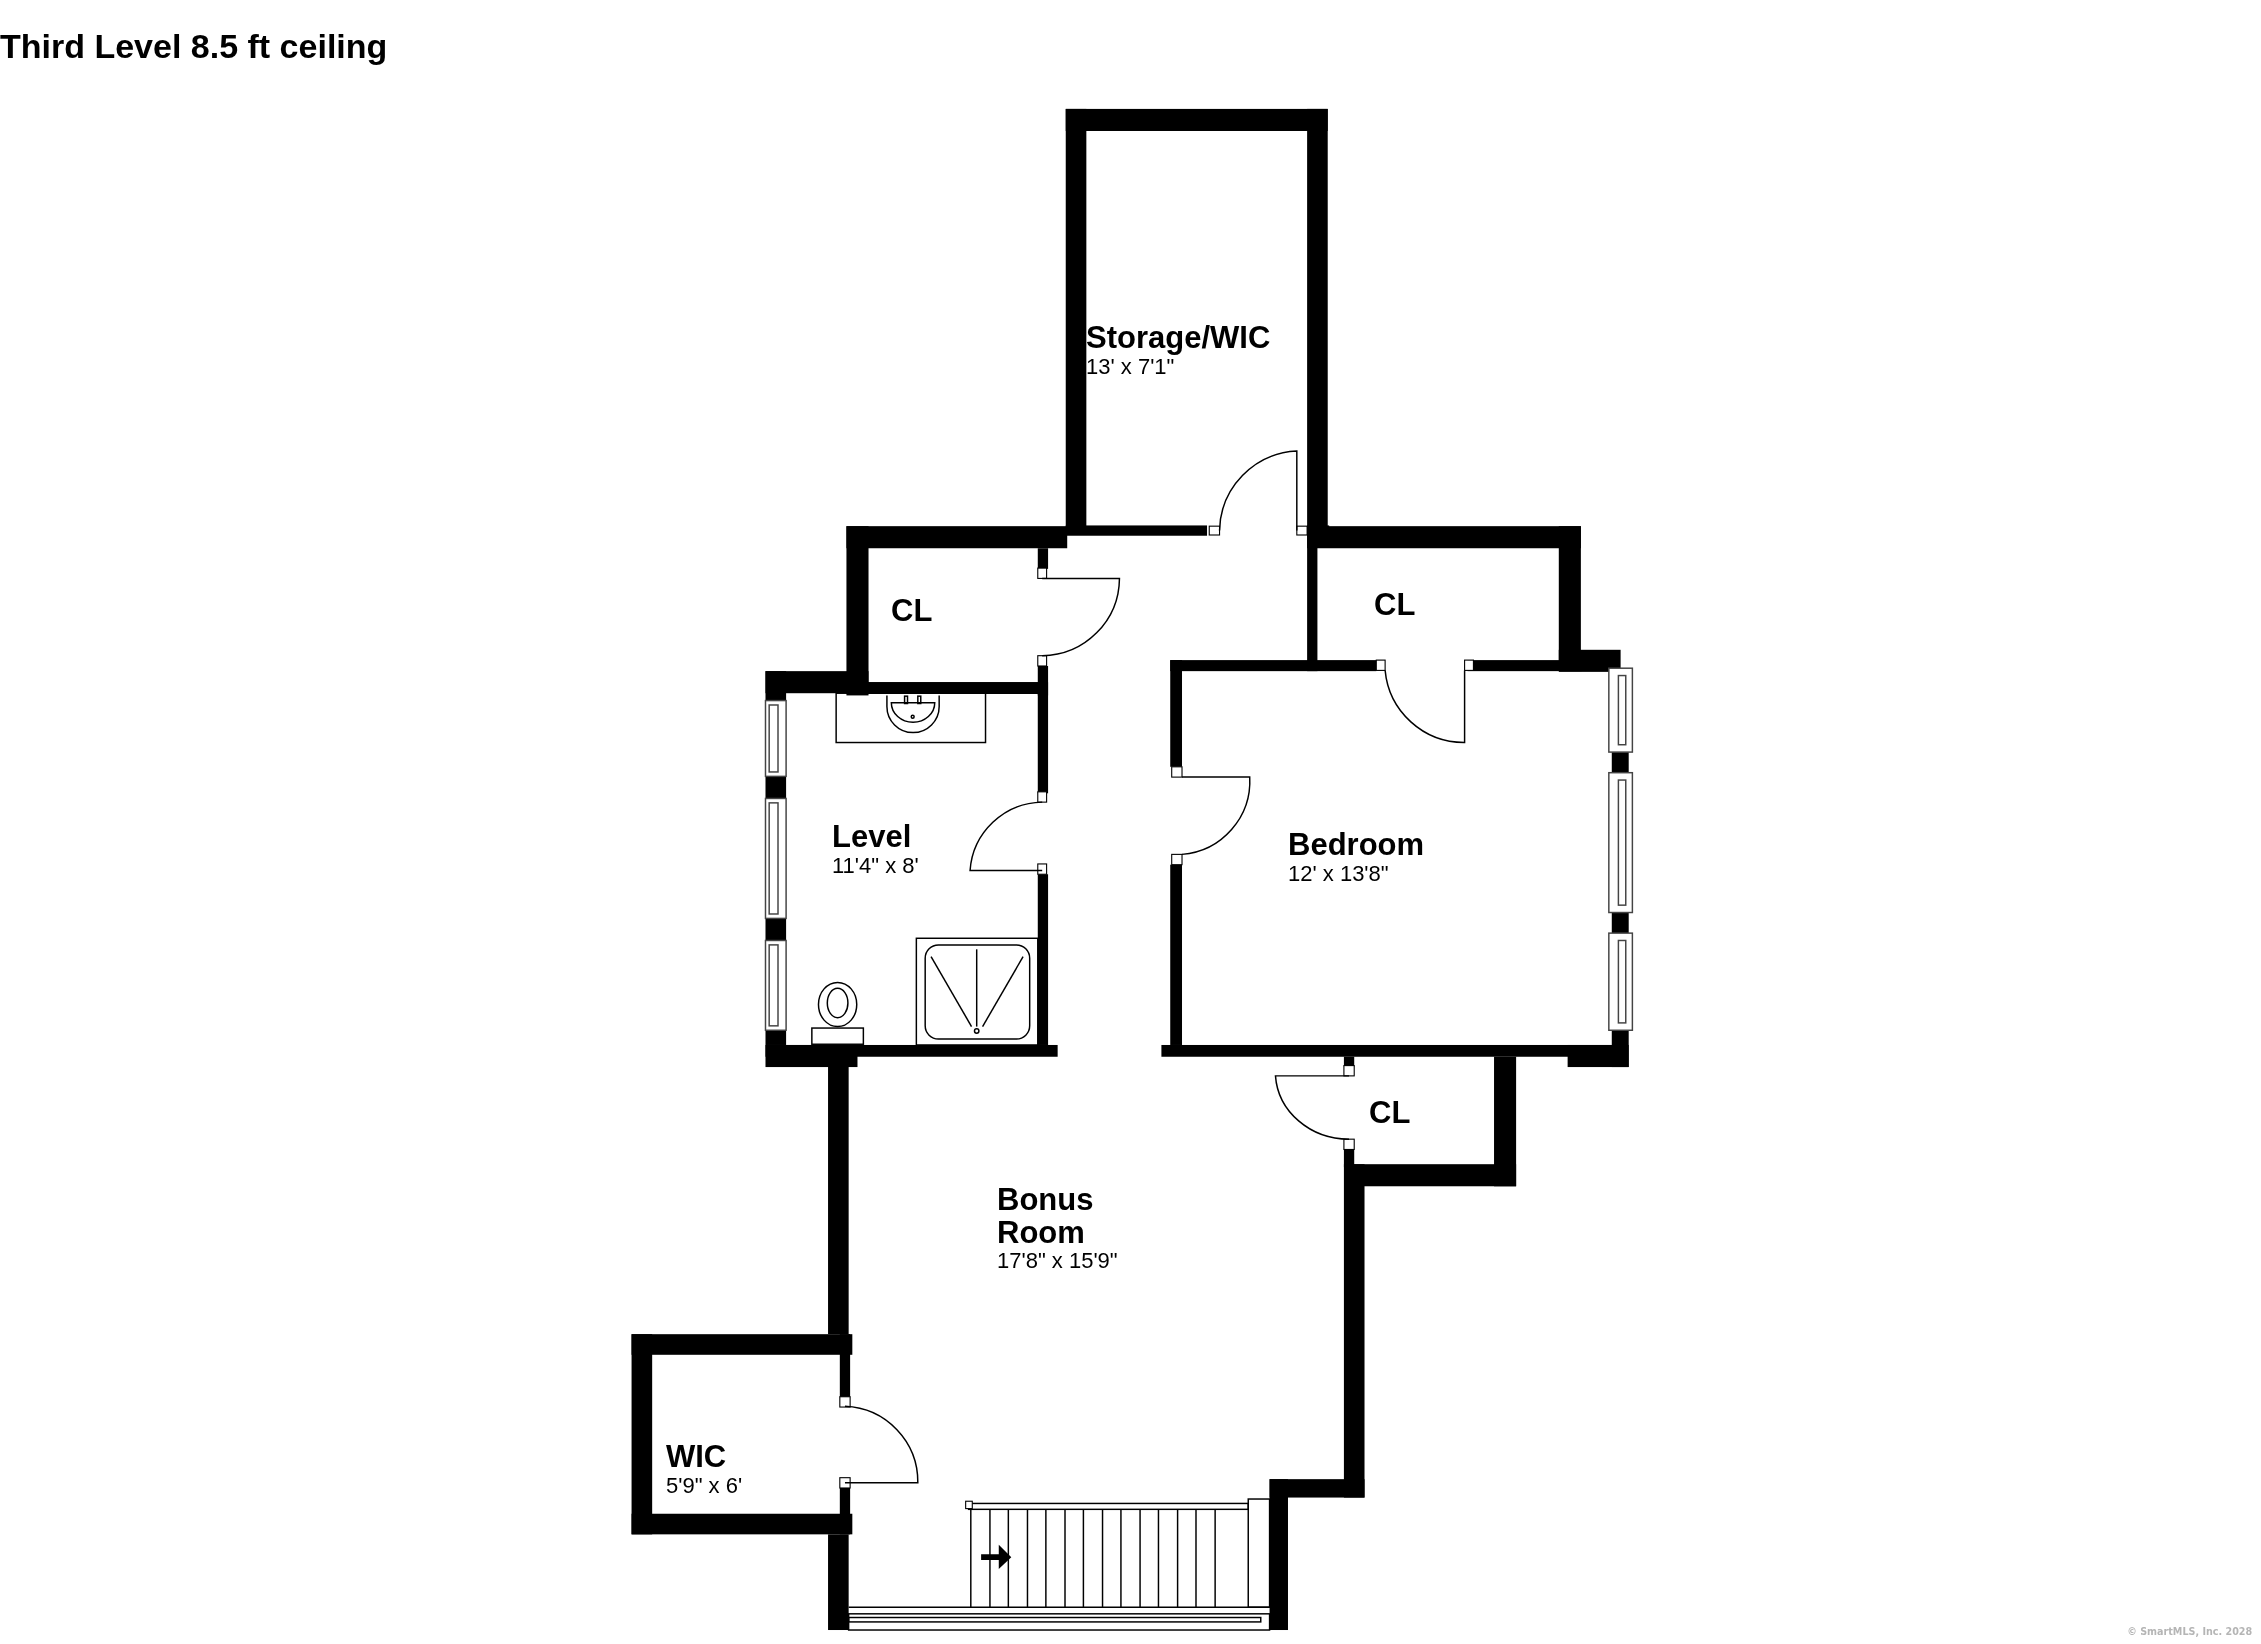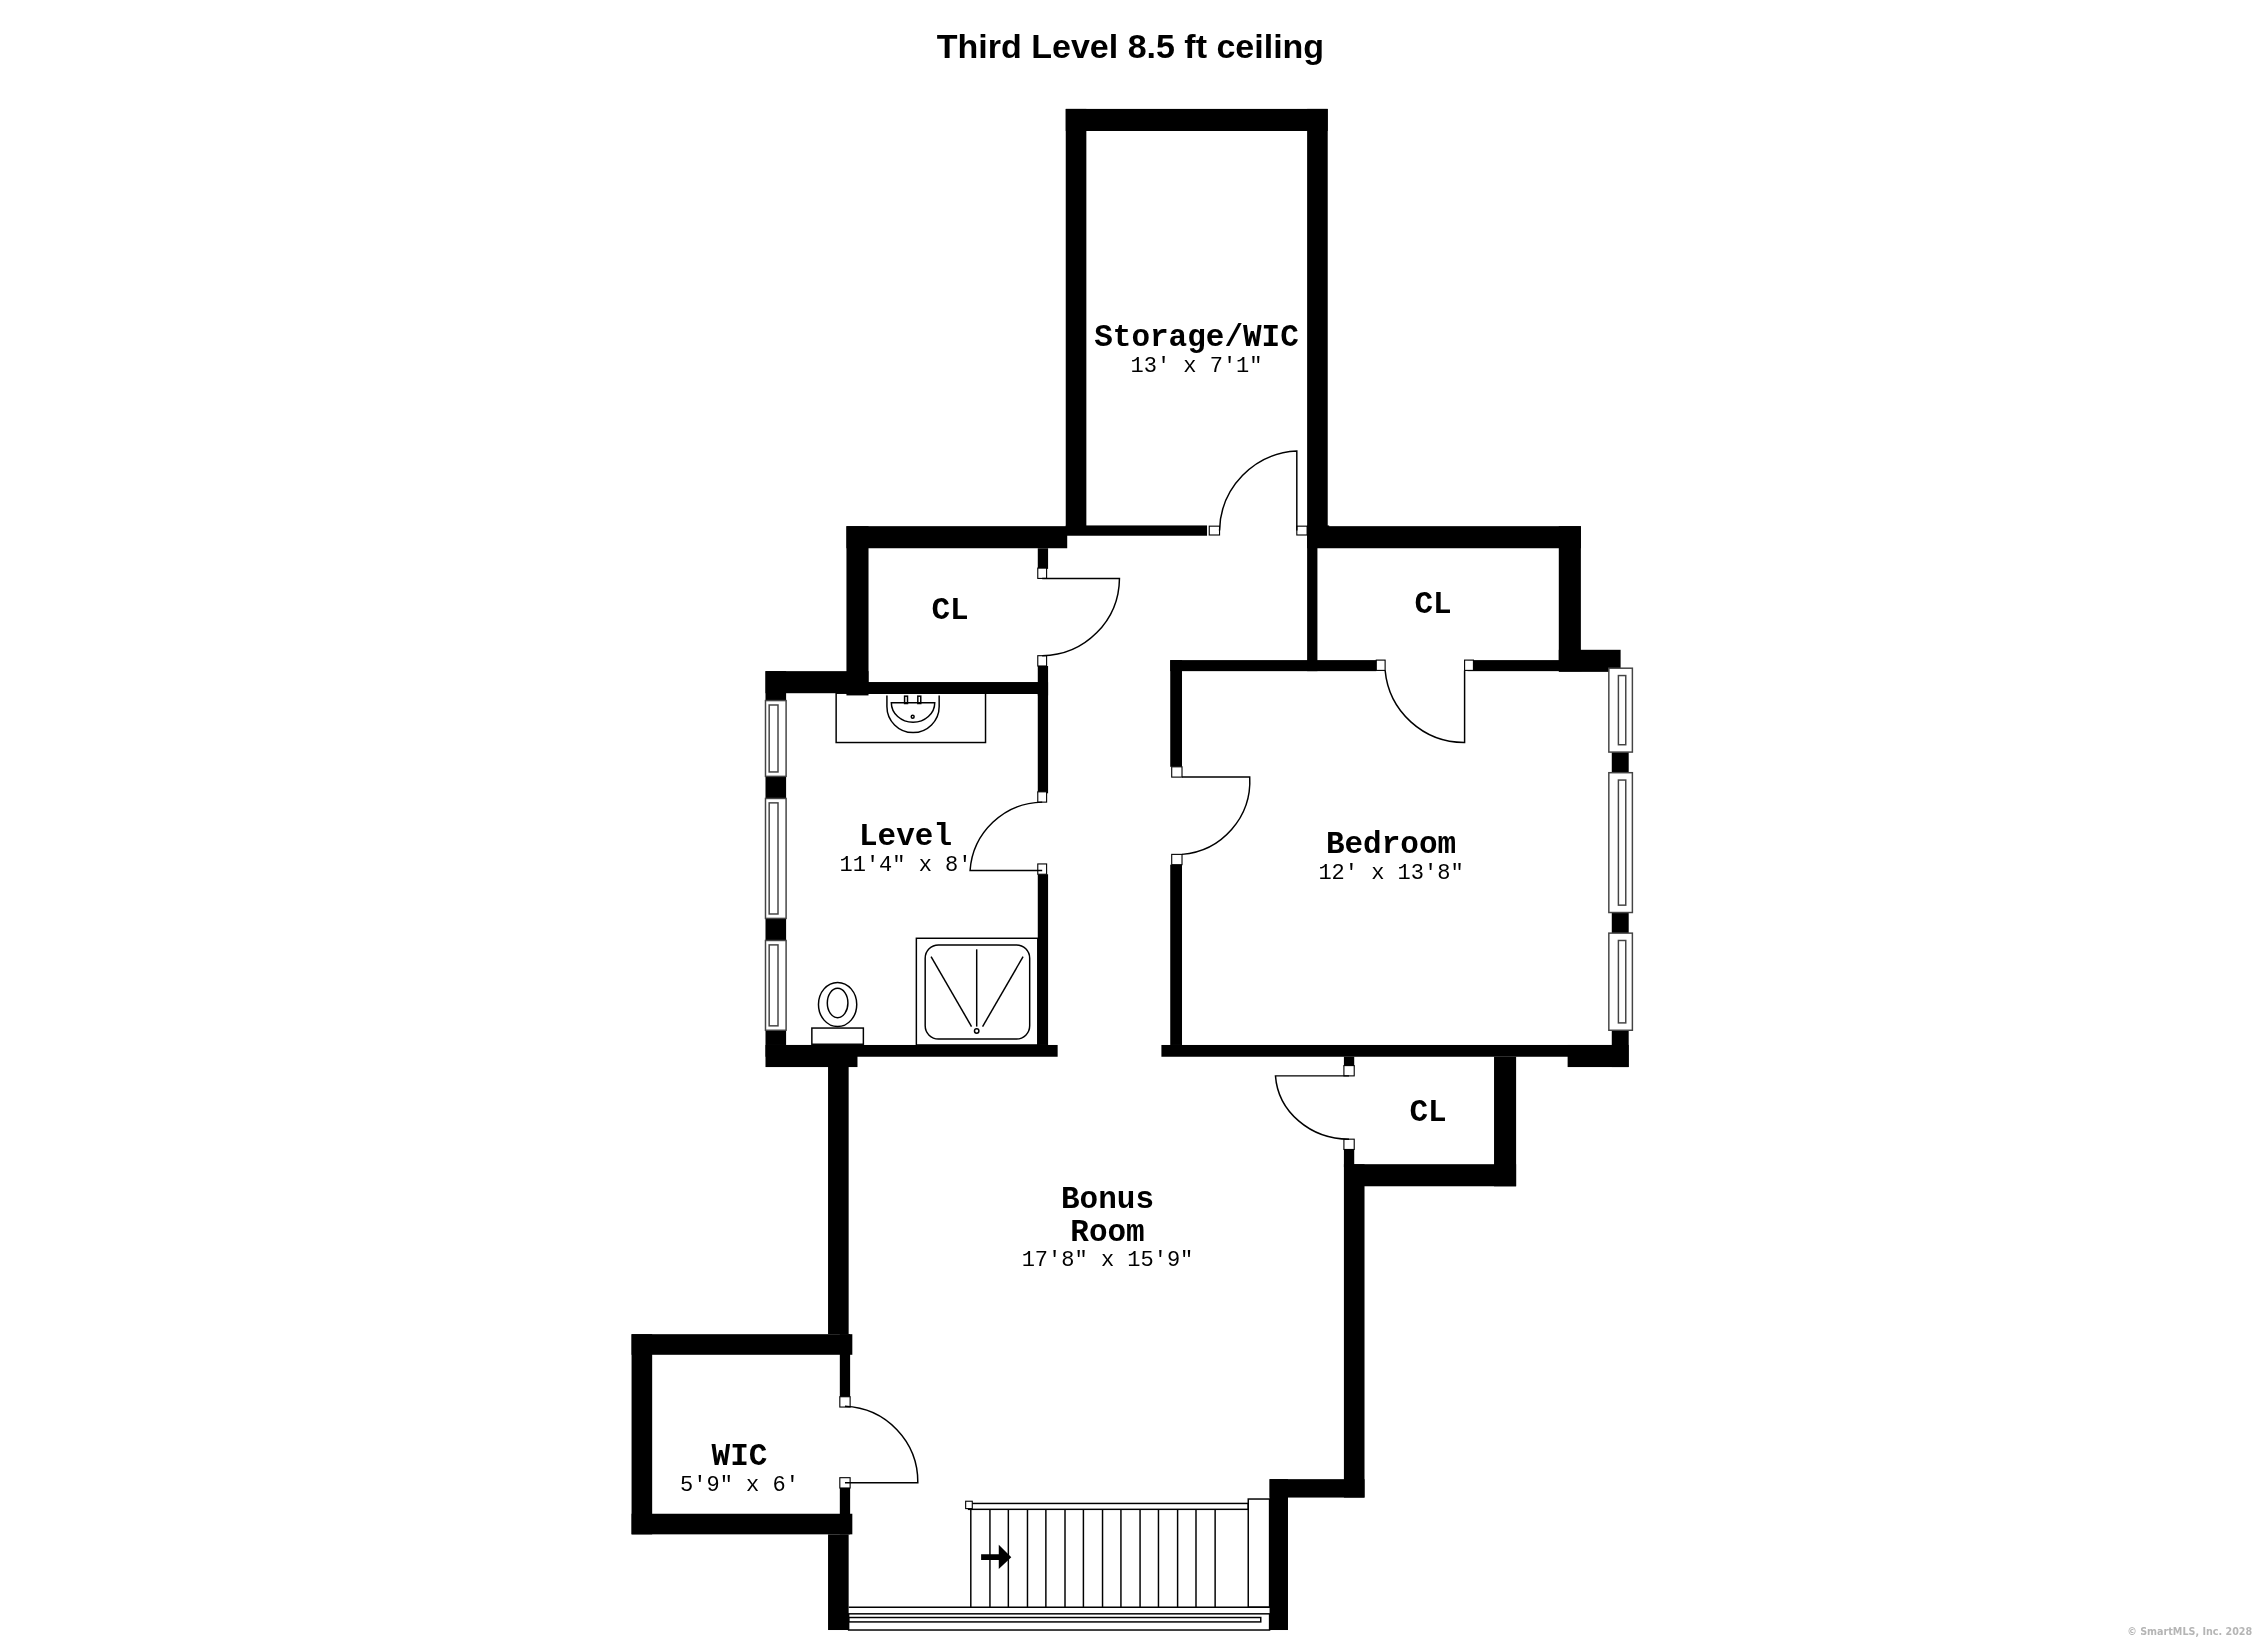--- a/index.html
+++ b/index.html
@@ -1,20 +1,20 @@
 <!DOCTYPE html>
 <html style="font-size:11.8px"><head>
 <meta charset="utf-8">
 <style>
   html, body { margin: 0; padding: 0; background: #ffffff; }
   body { width: 2261px; height: 1644px; position: relative; overflow: hidden; font-family: "Liberation Sans", sans-serif; }
   #plan { position: absolute; left: 0; top: 0; width: 2261px; height: 1644px; }
-  .title { position: absolute; left: 0; width: 2261px; top: 26.5px; text-align: center; font-family: "Liberation Sans", sans-serif; font-weight: bold; font-size: 34px; color: #000; }
+  .title { position: absolute; left: 0; width: 2261px; top: 26.5px; text-align: left; font-family: "Liberation Sans", sans-serif; font-weight: bold; font-size: 34px; color: #000; }
   .copyright { position: absolute; right: 8.8px; bottom: 7.4px; font-family: "DejaVu Sans", sans-serif; font-weight: bold; font-size: 9.6px; color: #b5b5b5; }
-  .lbl { position: absolute; text-align: center; font-family: Liberation Mono, monospace; color: #000; line-height: 1.05; }
+  .lbl { position: absolute; font-family: Liberation Sans, sans-serif; color: #000; line-height: 1.05; }
   .lbl .name { font-weight: bold; font-size: 31px; display: block; }
   .lbl .dim { font-size: 22px; display: block; }
   .wall { fill: #000; }
   .thin { fill: none; stroke: #000; stroke-width: 2; }
   .jamb { fill: #fff; stroke: #000; stroke-width: 1.5; }
   .win { fill: #fff; stroke: #444; stroke-width: 2; }
 </style>
 </head>
 <body>
 

